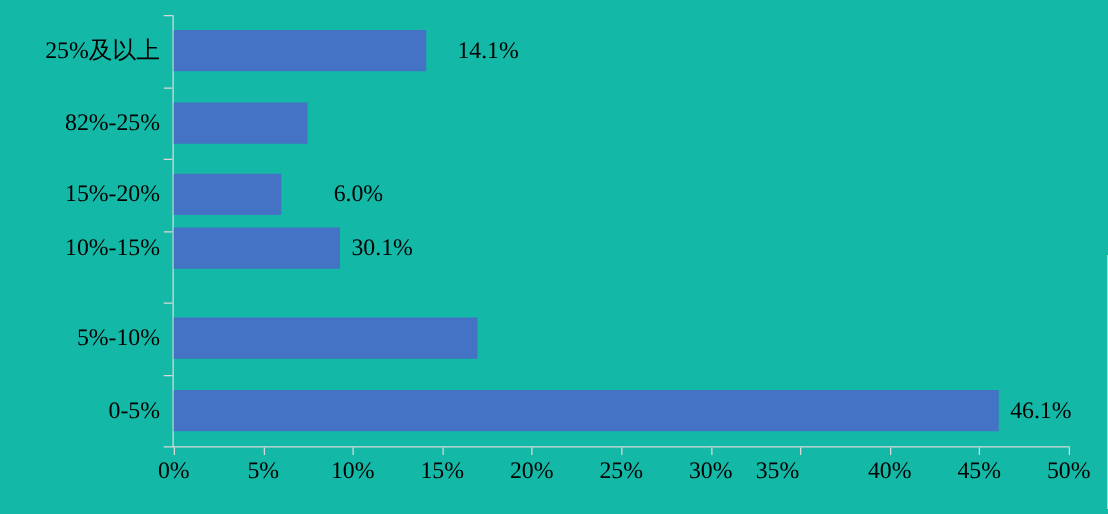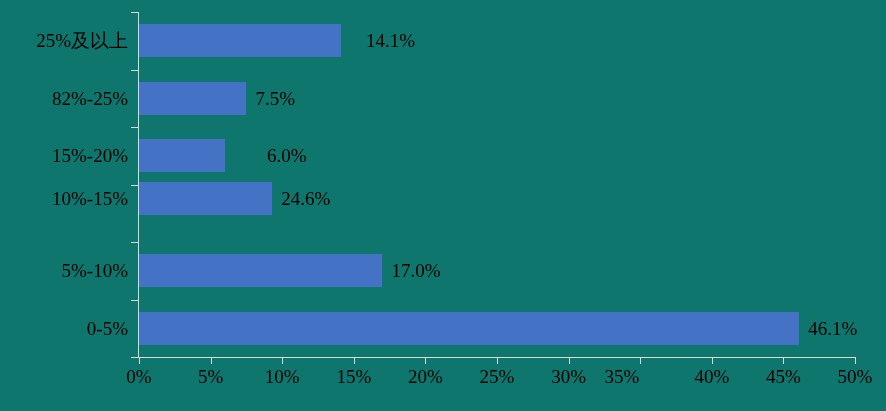--- a/index.html
+++ b/index.html
@@ -12,21 +12,21 @@
     height: 411px;
     font-family: "Liberation Serif", "DejaVu Serif", serif;
     color: #000000;
     overflow: hidden;
   }
 
   #chart-root {
     position: relative;
     width: 886px;
     height: 411px;
-    background: #0f766e;
+    background: #14b8a6;
   }
 
   .axis-line-v {
     position: absolute;
     left: 138px;
     top: 12px;
     width: 1px;
     height: 346px;
     background: #d9d9d9;
   }
@@ -144,42 +144,40 @@
         <div class="bar-wrap" style="width: 201.912px;">
           <div class="bar" style="width: 201.912px; background: rgb(68, 114, 196);"></div>
         </div>
         <div class="bar-value" style="left: 340.912px; margin-left: 16px;">14.1%</div>
       </div>
       <div class="cat-row" style="top: 69.5px;">
         <div class="cat-label">82%-25%</div>
         <div class="bar-wrap" style="width: 107.4px;">
           <div class="bar" style="width: 107.4px; background: rgb(68, 114, 196);"></div>
         </div>
-        <div class="bar-value" style="left: 246.4px;">7.5%</div>
       </div>
       <div class="cat-row" style="top: 127px;">
         <div class="cat-label">15%-20%</div>
         <div class="bar-wrap" style="width: 85.92px;">
           <div class="bar" style="width: 85.92px; background: rgb(68, 114, 196);"></div>
         </div>
         <div class="bar-value" style="left: 224.92px; padding-left: 42px;">6.0%</div>
       </div>
       <div class="cat-row" style="top: 170px; padding-left: 40px;">
         <div class="cat-label">10%-15%</div>
         <div class="bar-wrap" style="width: 133.176px;">
           <div class="bar" style="width: 133.176px; background: rgb(68, 114, 196);"></div>
         </div>
-        <div class="bar-value" style="left: 272.176px;">24.6%</div>
+        <div class="bar-value" style="left: 272.176px;">30.1%</div>
       </div>
       <div class="cat-row" style="top: 242px;">
         <div class="cat-label">5%-10%</div>
         <div class="bar-wrap" style="width: 243.44px;">
           <div class="bar" style="width: 243.44px; background: rgb(68, 114, 196);"></div>
         </div>
-        <div class="bar-value" style="left: 382.44px;">17.0%</div>
       </div>
       <div class="cat-row" style="top: 299.5px;">
         <div class="cat-label">0-5%</div>
         <div class="bar-wrap" style="width: 660.152px;">
           <div class="bar" style="width: 660.152px; background: rgb(68, 114, 196);"></div>
         </div>
         <div class="bar-value" style="left: 799.152px; text-align: center;">46.1%</div>
       </div>
     </div>
 

